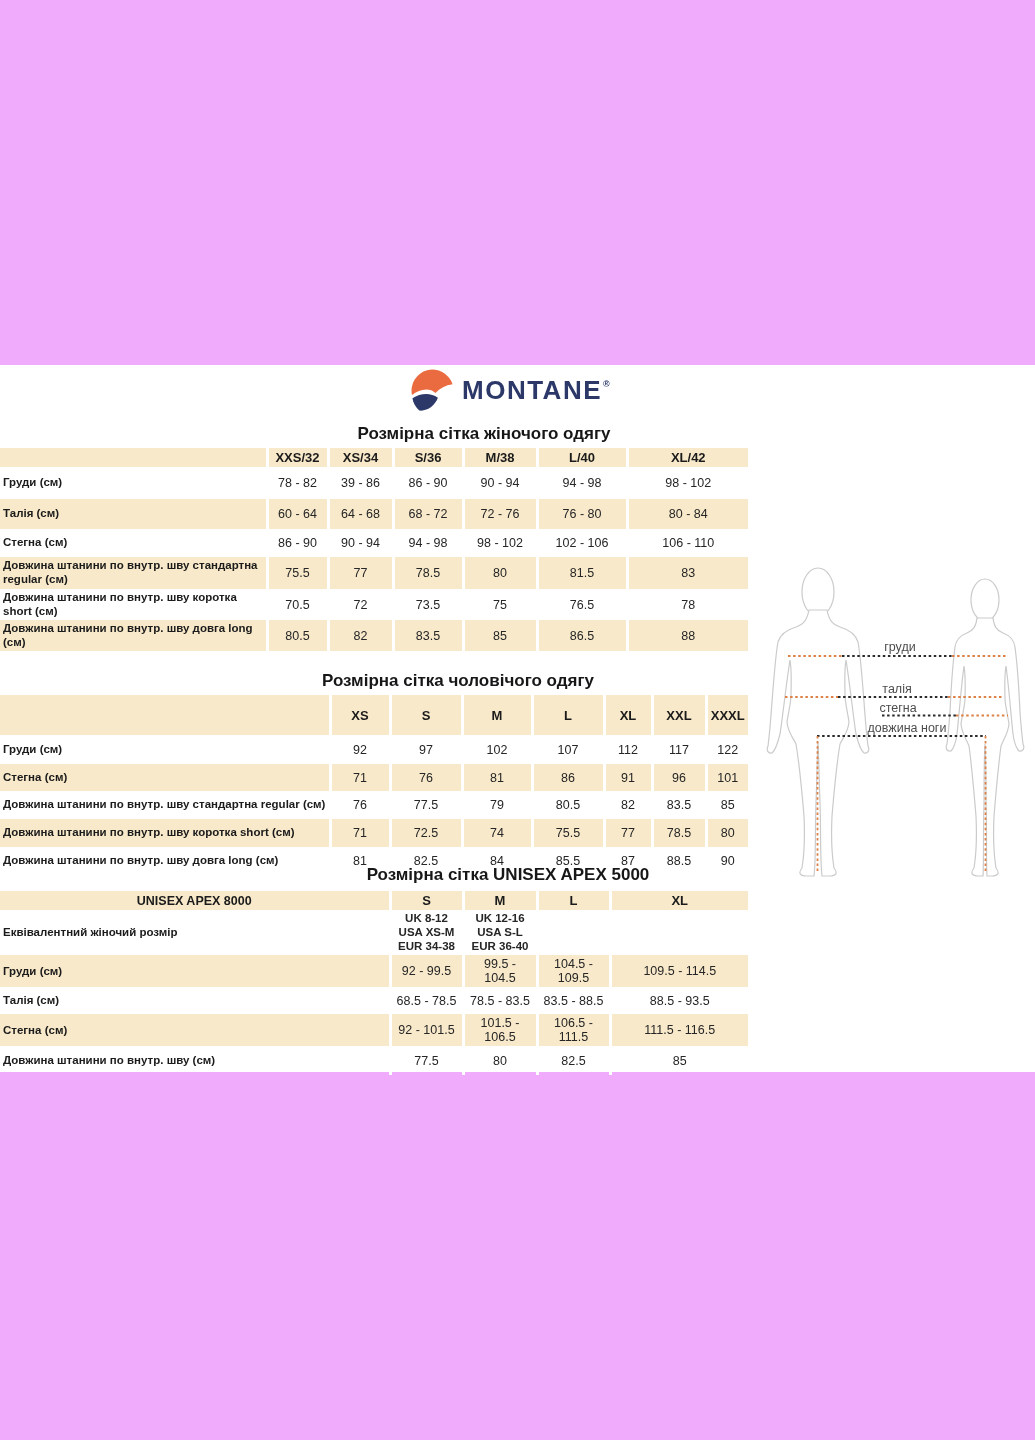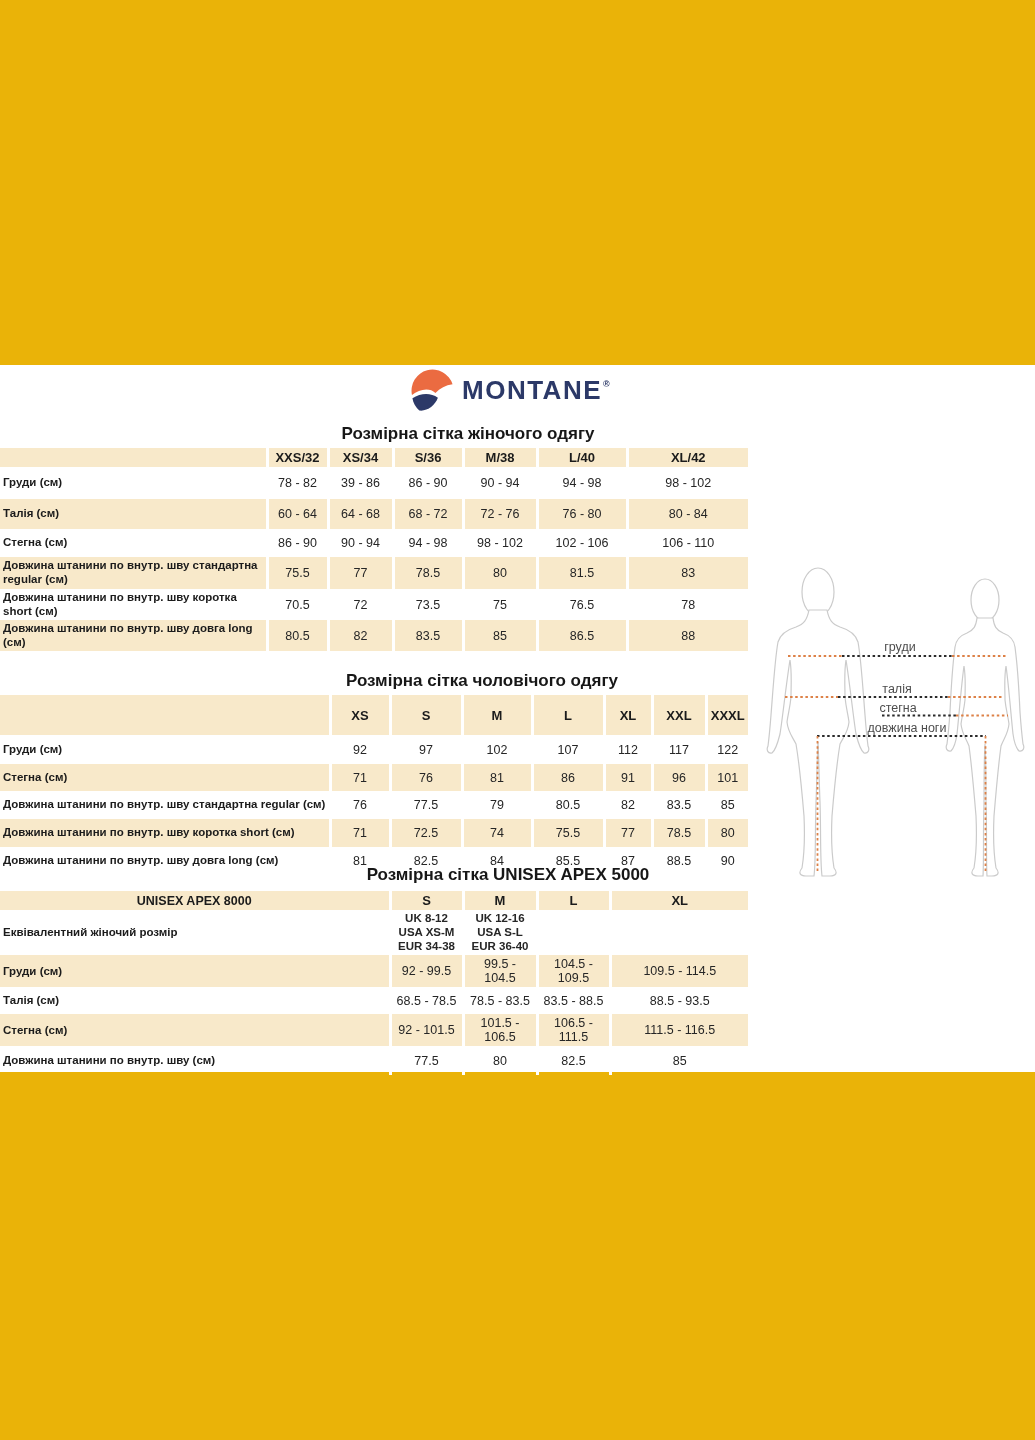--- a/index.html
+++ b/index.html
@@ -1,18 +1,18 @@
 <!DOCTYPE html>
 <html><head>
 <meta charset="utf-8">
 <style>
   html,body { margin:0; padding:0; }
   .screen {
     position:relative; width:1035px; height:1440px;
-    background:#eab308; overflow:hidden;
+    background:#f0abfc; overflow:hidden;
     font-family:"Liberation Sans","DejaVu Sans",sans-serif;
     color:#1c1c1c;
   }
   .panel { position:absolute; left:0; top:365px; width:1035px; height:707px; background:#ffffff; }
 
   
   .logo { position:absolute; left:410px; top:367px; height:46px; display:flex; align-items:center; }
   .logo svg { display:block; }
   .brand { margin-left:7px; font-size:26px; font-weight:bold; letter-spacing:1.5px; color:#2c3968; line-height:1; }
   .reg { font-size:9px; font-weight:bold; color:#2c3968; vertical-align:top; position:relative; top:-6px; left:1px; }
@@ -45,21 +45,21 @@
 
   <div class="logo">
     <svg width="45" height="45" viewBox="0 0 46 46">
       <path d="M 2,27.5 A 21.5,21.5 0 0 1 43.5,16.5 C 36.5,17.5 30.5,20.5 26,25.5 C 20,19.5 9.5,21.5 2,27.5 Z" fill="#eb6b41"></path>
       <path d="M 2.5,31 C 11,25.5 21,25 28.5,30.5 C 25.5,38.5 17.5,44.5 9.5,43.5 A 21.5,21.5 0 0 1 2.5,31 Z" fill="#2c3968"></path>
     </svg>
     <span class="brand">MONTANE</span>
     <span class="reg">®</span>
   </div>
 
-  <div class="sec-title" style="left:468px; top:424px;">Розмірна сітка жіночого одягу</div>
+  <div class="sec-title" style="left:484px; top:424px;">Розмірна сітка жіночого одягу</div>
   <div class="tbl-holder" style="top:448px;">
       <table class="size-table">
         <colgroup>
           <col style="width: 267px;">
           <col style="width: 61px;">
           <col style="width: 65px;">
           <col style="width: 70px;">
           <col style="width: 74px;">
           <col style="width: 90px;">
           <col style="width: 121px;">
@@ -125,21 +125,21 @@
             <td class="val">82</td>
             <td class="val">83.5</td>
             <td class="val">85</td>
             <td class="val">86.5</td>
             <td class="val">88</td>
           </tr>
         </tbody>
       </table>
     </div>
 
-  <div class="sec-title" style="left:482px; top:671px;">Розмірна сітка чоловічого одягу</div>
+  <div class="sec-title" style="left:458px; top:671px;">Розмірна сітка чоловічого одягу</div>
   <div class="tbl-holder" style="top:695px;">
       <table class="size-table">
         <colgroup>
           <col style="width: 330px;">
           <col style="width: 60px;">
           <col style="width: 72px;">
           <col style="width: 70px;">
           <col style="width: 72px;">
           <col style="width: 48px;">
           <col style="width: 54px;">

